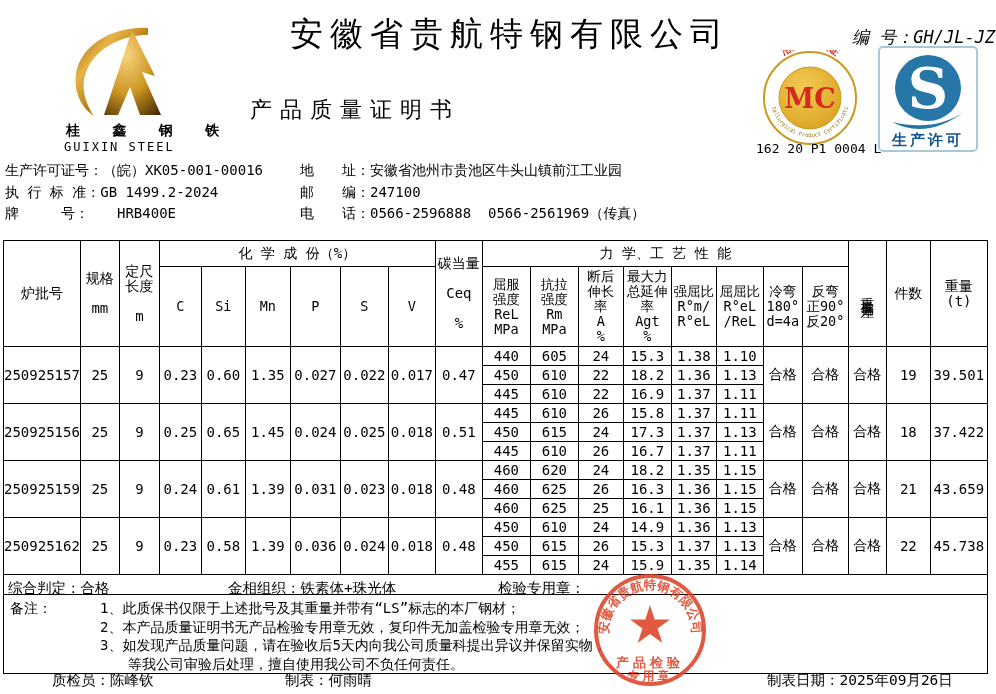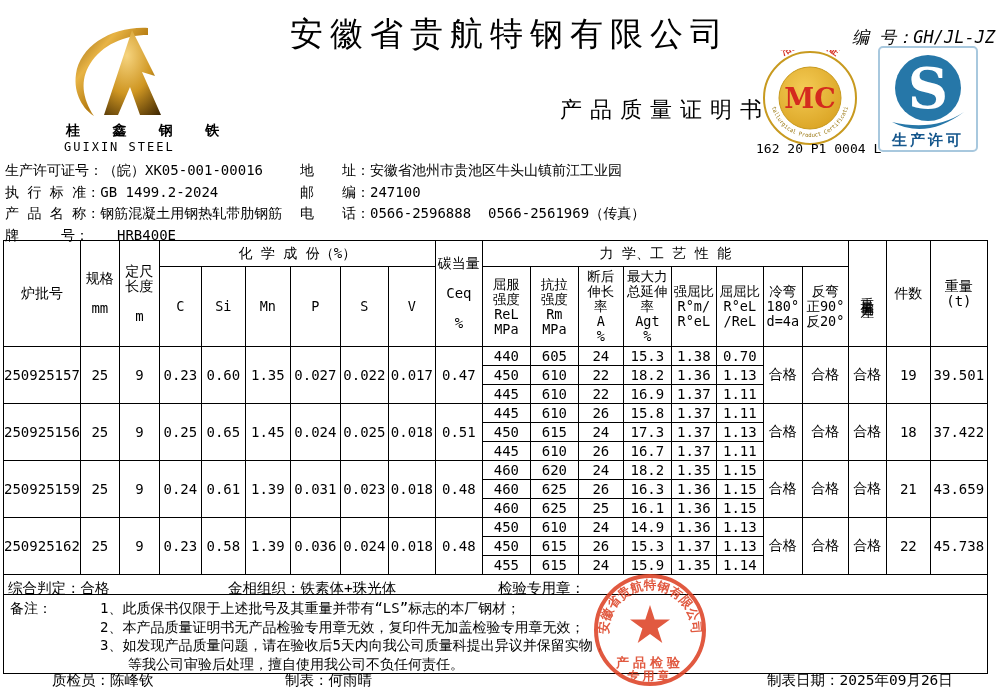--- a/index.html
+++ b/index.html
@@ -2,21 +2,21 @@
 <html><head>
 <meta charset="utf-8">
 <style>
   * { margin:0; padding:0; box-sizing:border-box; }
   body { background:#888; font-family:"DejaVu Sans Mono","DejaVu Sans","Liberation Sans",sans-serif; }
   .page { position:relative; width:996px; height:694px; background:#fff; overflow:hidden; color:#000; }
 
   
   .company-title { position:absolute; top:12px; left:230px; width:560px; text-align:center;
     font-family:"DejaVu Serif","Liberation Serif",serif; font-size:33px; letter-spacing:7px; white-space:nowrap; }
-  .doc-title { position:absolute; top:95px; left:250px; width:520px; text-align:right;
+  .doc-title { position:absolute; top:95px; left:250px; width:520px; text-align:left;
     font-family:Liberation Sans, sans-serif; font-size:22px; letter-spacing:8px; white-space:nowrap; }
   .serial-no { position:absolute; top:26px; left:852px; font-size:17px; white-space:pre;font-style:italic; }
 
   .logo-wrap { position:absolute; top:24px; left:36px; width:120px;margin-left:24px; }
   .logo-cn { margin-top:2px; font-size:14px; font-weight:bold; letter-spacing:12px; white-space:nowrap; padding-left:6px; }
   .logo-en { font-size:12px; letter-spacing:2px; white-space:nowrap; padding-left:4px; }
 
   .mc-logo { position:absolute; top:50px; left:762px; }
   .mc-code { position:absolute; top:141px; left:756px; font-size:13px; white-space:pre; }
   .qs-logo { position:absolute; top:46px; left:878px; }
@@ -122,21 +122,20 @@
     <rect x="1" y="1" width="98" height="104" fill="#ffffff" stroke="#a8c8de" stroke-width="2" rx="4"></rect>
     <circle cx="50" cy="42" r="33" fill="#2677a8"></circle>
     <path d="M14,76 Q48,94 86,66 Q56,86 14,76 Z" fill="#2677a8"></path>
     <text x="50" y="62" font-size="56" font-weight="bold" fill="#ffffff" text-anchor="middle" font-family="DejaVu Serif, Liberation Serif, serif">S</text>
     <text x="50" y="99" font-size="15" font-weight="bold" fill="#14568c" letter-spacing="3" text-anchor="middle">生产许可</text>
   </svg>
 
   <div class="info-col info-left">
     <div>生产许可证号：（皖）XK05-001-00016</div>
     <div>执 行 标 准：GB 1499.2-2024</div>
-    <div>产 品 名 称：钢筋混凝土用钢热轧带肋钢筋</div>
     <div>牌　　　号：　　HRB400E</div>
   </div>
   <div class="info-col info-middle">
     <div>地　　址：安徽省池州市贵池区牛头山镇前江工业园</div>
     <div>邮　　编：247100</div>
     <div>电　　话：0566-2596888  0566-2561969（传真）</div>
   </div>
 
   <table class="cert">
     <colgroup>
@@ -233,21 +232,21 @@
           <td rowspan="3">1.35</td>
           <td rowspan="3">0.027</td>
           <td rowspan="3">0.022</td>
           <td rowspan="3">0.017</td>
           <td rowspan="3">0.47</td>
           <td>440</td>
           <td>605</td>
           <td>24</td>
           <td>15.3</td>
           <td>1.38</td>
-          <td>0.70</td>
+          <td>1.10</td>
           <td rowspan="3">合格</td>
           <td rowspan="3">合格</td>
           <td rowspan="3">合格</td>
           <td rowspan="3">19</td>
           <td rowspan="3">39.501</td>
         </tr>
         <tr>
           <td>450</td>
           <td>610</td>
           <td>22</td>

